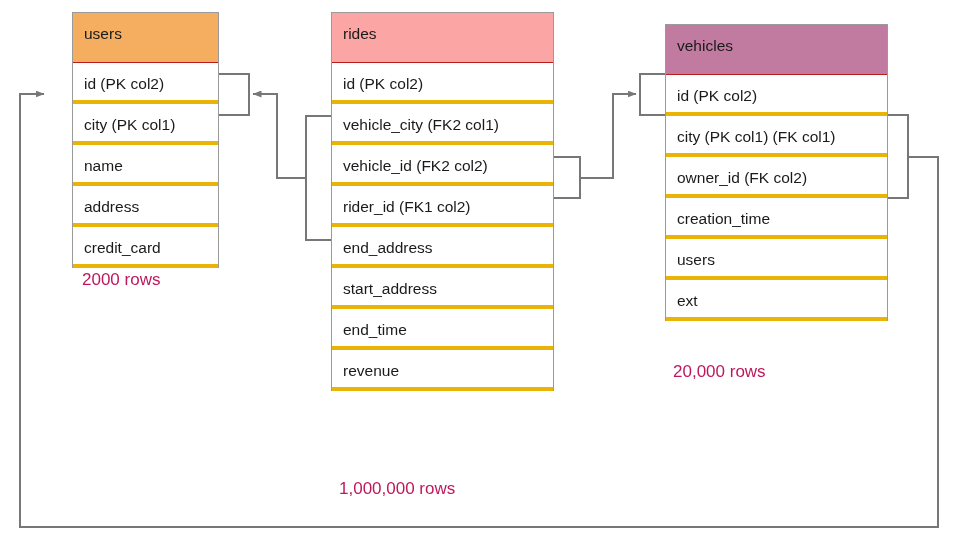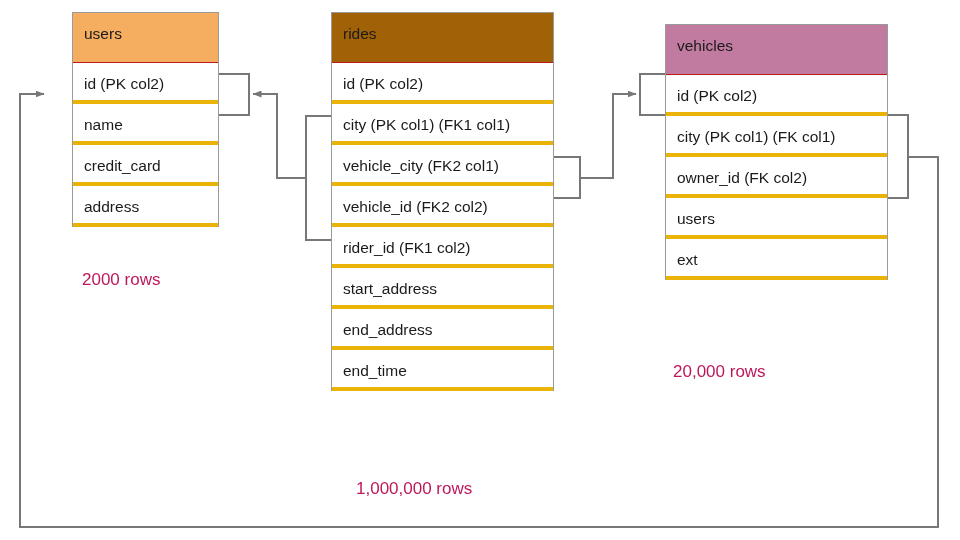--- a/index.html
+++ b/index.html
@@ -101,46 +101,48 @@
 
       <path d="M 908 157 L 938 157 L 938 527 L 20 527 L 20 94 L 44 94" fill="none" stroke="#777777" stroke-width="2" marker-end="url(#arrowhead)"></path>
     </g>
   </svg>
 
   <div class="er-table" style="left:72px; top:12px; width:147px;">
     <div class="er-header" style="background:#F5AE60;">
       <span>users</span>
     </div>
     <div class="er-field">id (PK col2)</div>
+    <div class="er-field">city (PK col1)</div>
     <div class="er-field">name</div>
+    <div class="er-field">address</div>
     <div class="er-field">credit_card</div>
-    <div class="er-field">address</div>
   </div>
   <div class="er-rowcount" style="left:82px; top:270px;">2000 rows</div>
 
   <div class="er-table" style="left:331px; top:12px; width:223px;">
-    <div class="er-header" style="background:#a16207;">
+    <div class="er-header" style="background:#fca5a5;">
       <span>rides</span>
     </div>
     <div class="er-field">id (PK col2)</div>
-    <div class="er-field">city (PK col1) (FK1 col1)</div>
     <div class="er-field">vehicle_city (FK2 col1)</div>
     <div class="er-field">vehicle_id (FK2 col2)</div>
     <div class="er-field">rider_id (FK1 col2)</div>
+    <div class="er-field">end_address</div>
     <div class="er-field">start_address</div>
-    <div class="er-field">end_address</div>
     <div class="er-field">end_time</div>
+    <div class="er-field">revenue</div>
   </div>
-  <div class="er-rowcount" style="left:356px; top:479px;text-align:right;">1,000,000 rows</div>
+  <div class="er-rowcount" style="left:339px; top:479px;text-align:right;">1,000,000 rows</div>
 
   <div class="er-table" style="left:665px; top:24px; width:223px;">
     <div class="er-header" style="background:#C27BA0;">
       <span>vehicles</span>
     </div>
     <div class="er-field">id (PK col2)</div>
     <div class="er-field">city (PK col1) (FK col1)</div>
     <div class="er-field">owner_id (FK col2)</div>
+    <div class="er-field">creation_time</div>
     <div class="er-field">users</div>
     <div class="er-field">ext</div>
   </div>
   <div class="er-rowcount" style="left:673px; top:362px;">20,000 rows</div>
 
 </div>
 
 </body></html>

